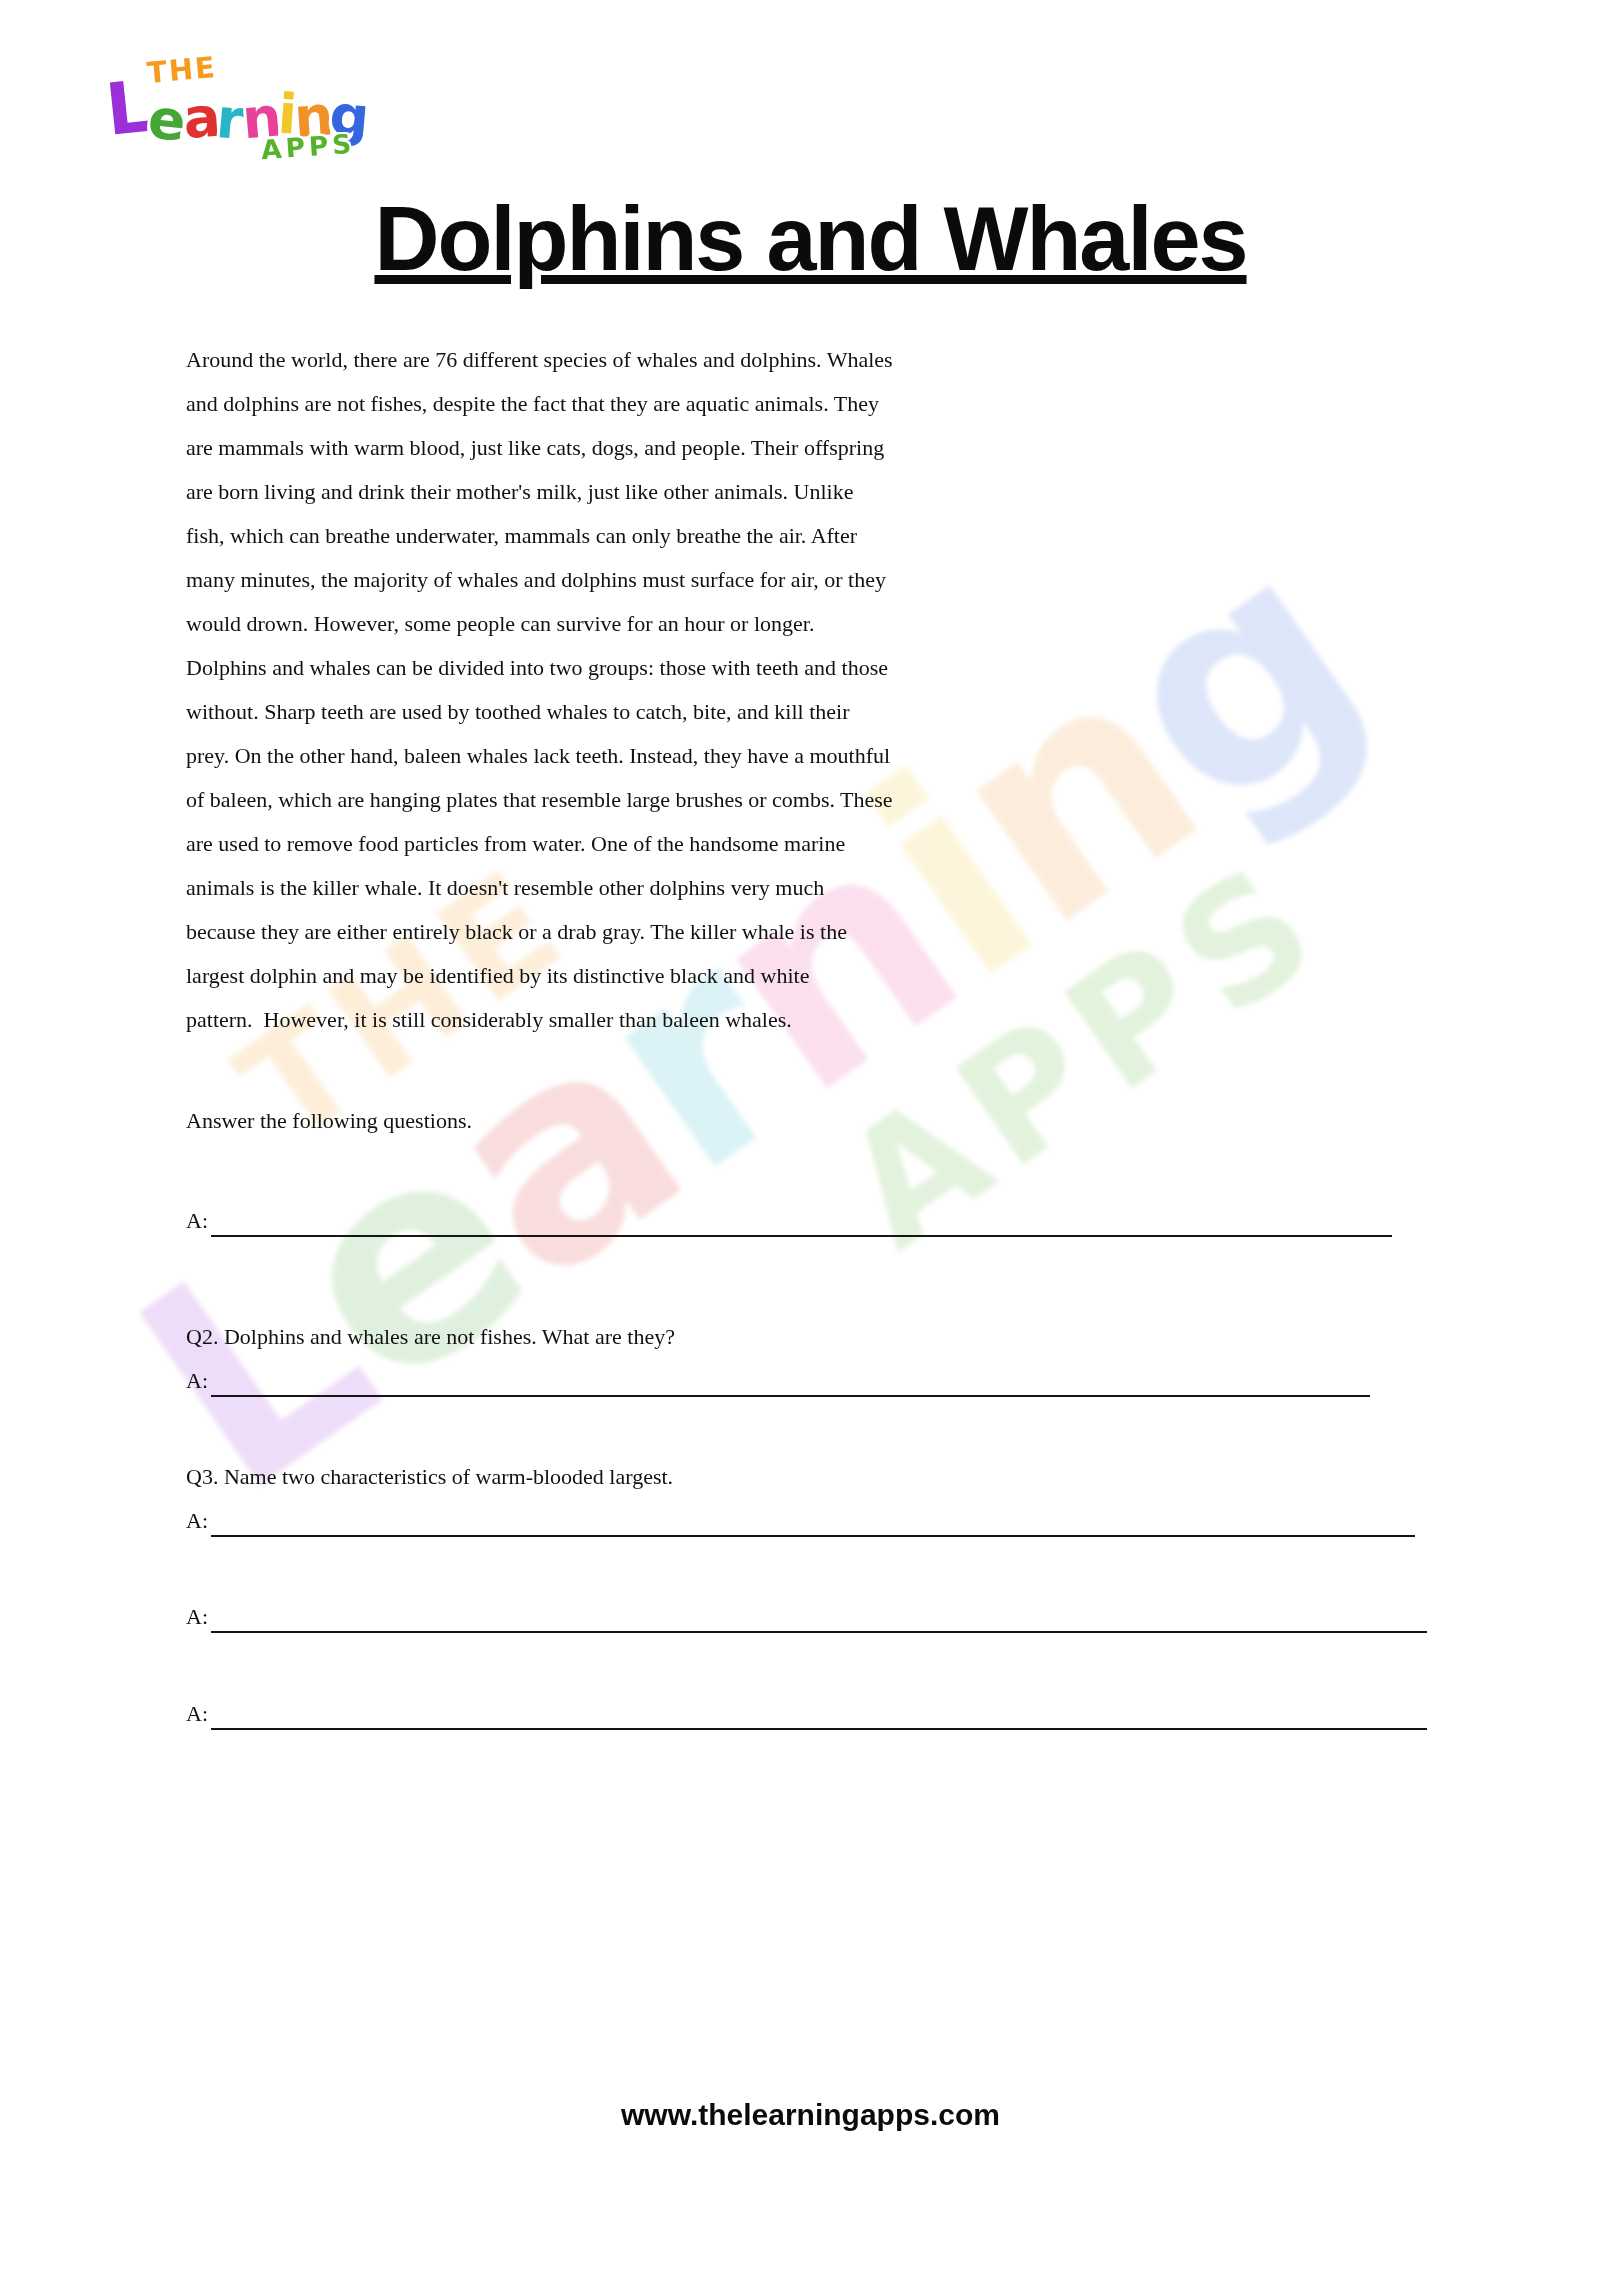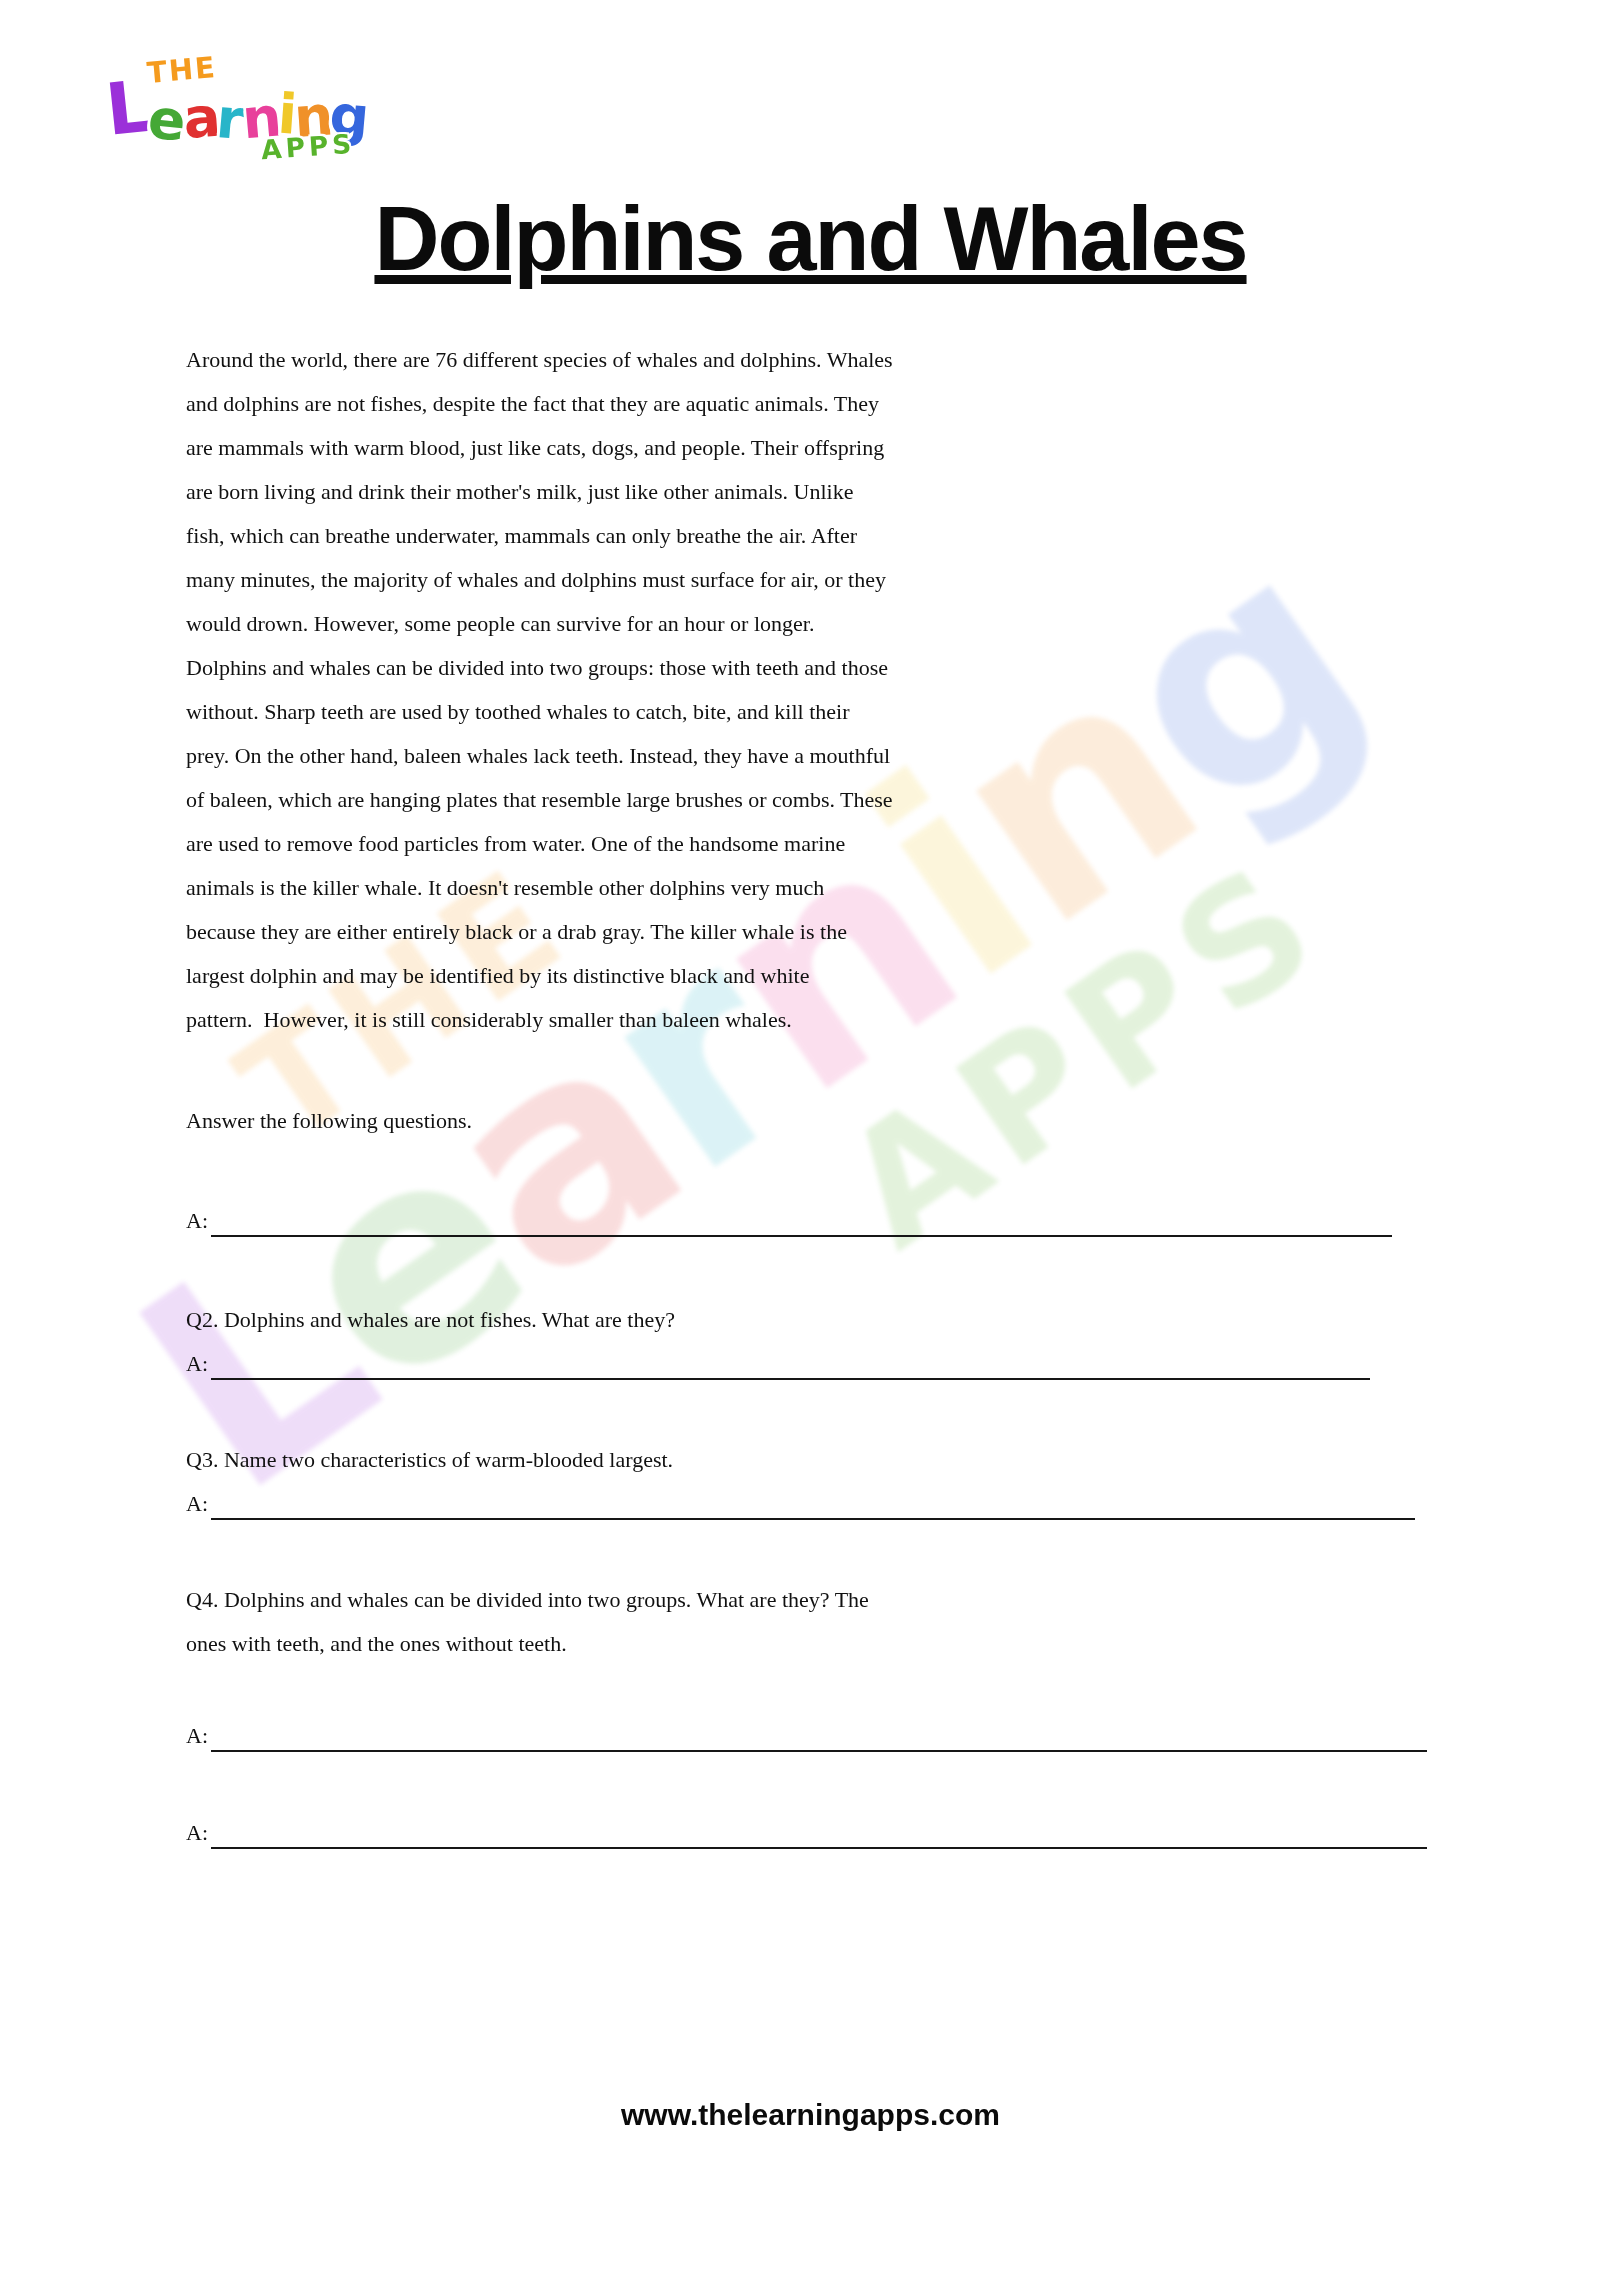--- a/index.html
+++ b/index.html
@@ -41,21 +41,21 @@
   .title{position:absolute;left:0;top:188px;width:1621px;text-align:center;z-index:2;
          font-family:"Liberation Sans", sans-serif;font-weight:700;font-size:90px;
          letter-spacing:-2px;color:#0b0b0b;margin:0;text-decoration:underline;}
 
   
   .content{position:absolute;left:186px;top:338px;width:1241px;z-index:2;
            font-size:22px;line-height:44px;}
   .para{white-space:pre;margin:0;}
   .prompt{margin-top:57px;white-space:pre;}
   .qa{margin:0;}
-  .q1{margin-top:56px;} .q2{margin-top:55px;} .q3{margin-top:52px;}
+  .q1{margin-top:56px;} .q2{margin-top:72px;} .q3{margin-top:52px;}
   .q4{margin-top:52px;} .q5{margin-top:53px;}
   .q-text{white-space:pre;}
   .answer-row{display:flex;align-items:flex-end;height:44px;}
   .answer-row.gap-above{margin-top:48px;}
   .answer-label{flex:0 0 auto;}
   .answer-blank{flex:1 1 auto;border-bottom:2.9px solid #161616;margin:0 0 5.9px 2.9px;height:29px;}
   .answer-blank.end-1{margin-right:35px;}
   .answer-blank.end-2{margin-right:57px;}
   .answer-blank.end-3{margin-right:11.8px;}
 
@@ -124,22 +124,20 @@
 
     <div class="qa q3">
       <div class="q-text">Q3. Name two characteristics of warm-blooded largest.</div>
       <div class="answer-row">
         <span class="answer-label">A:</span>
         <span class="answer-blank end-3"></span>
       </div>
     </div>
 
     <div class="qa q4">
-      <div class="q-text">Q4. Dolphins and whales can be divided into two groups. What are they? The
-ones with teeth, and the ones without teeth.</div>
       <div class="answer-row gap-above">
         <span class="answer-label">A:</span>
         <span class="answer-blank"></span>
       </div>
     </div>
 
     <div class="qa q5">
       <div class="answer-row">
         <span class="answer-label">A:</span>
         <span class="answer-blank"></span>

